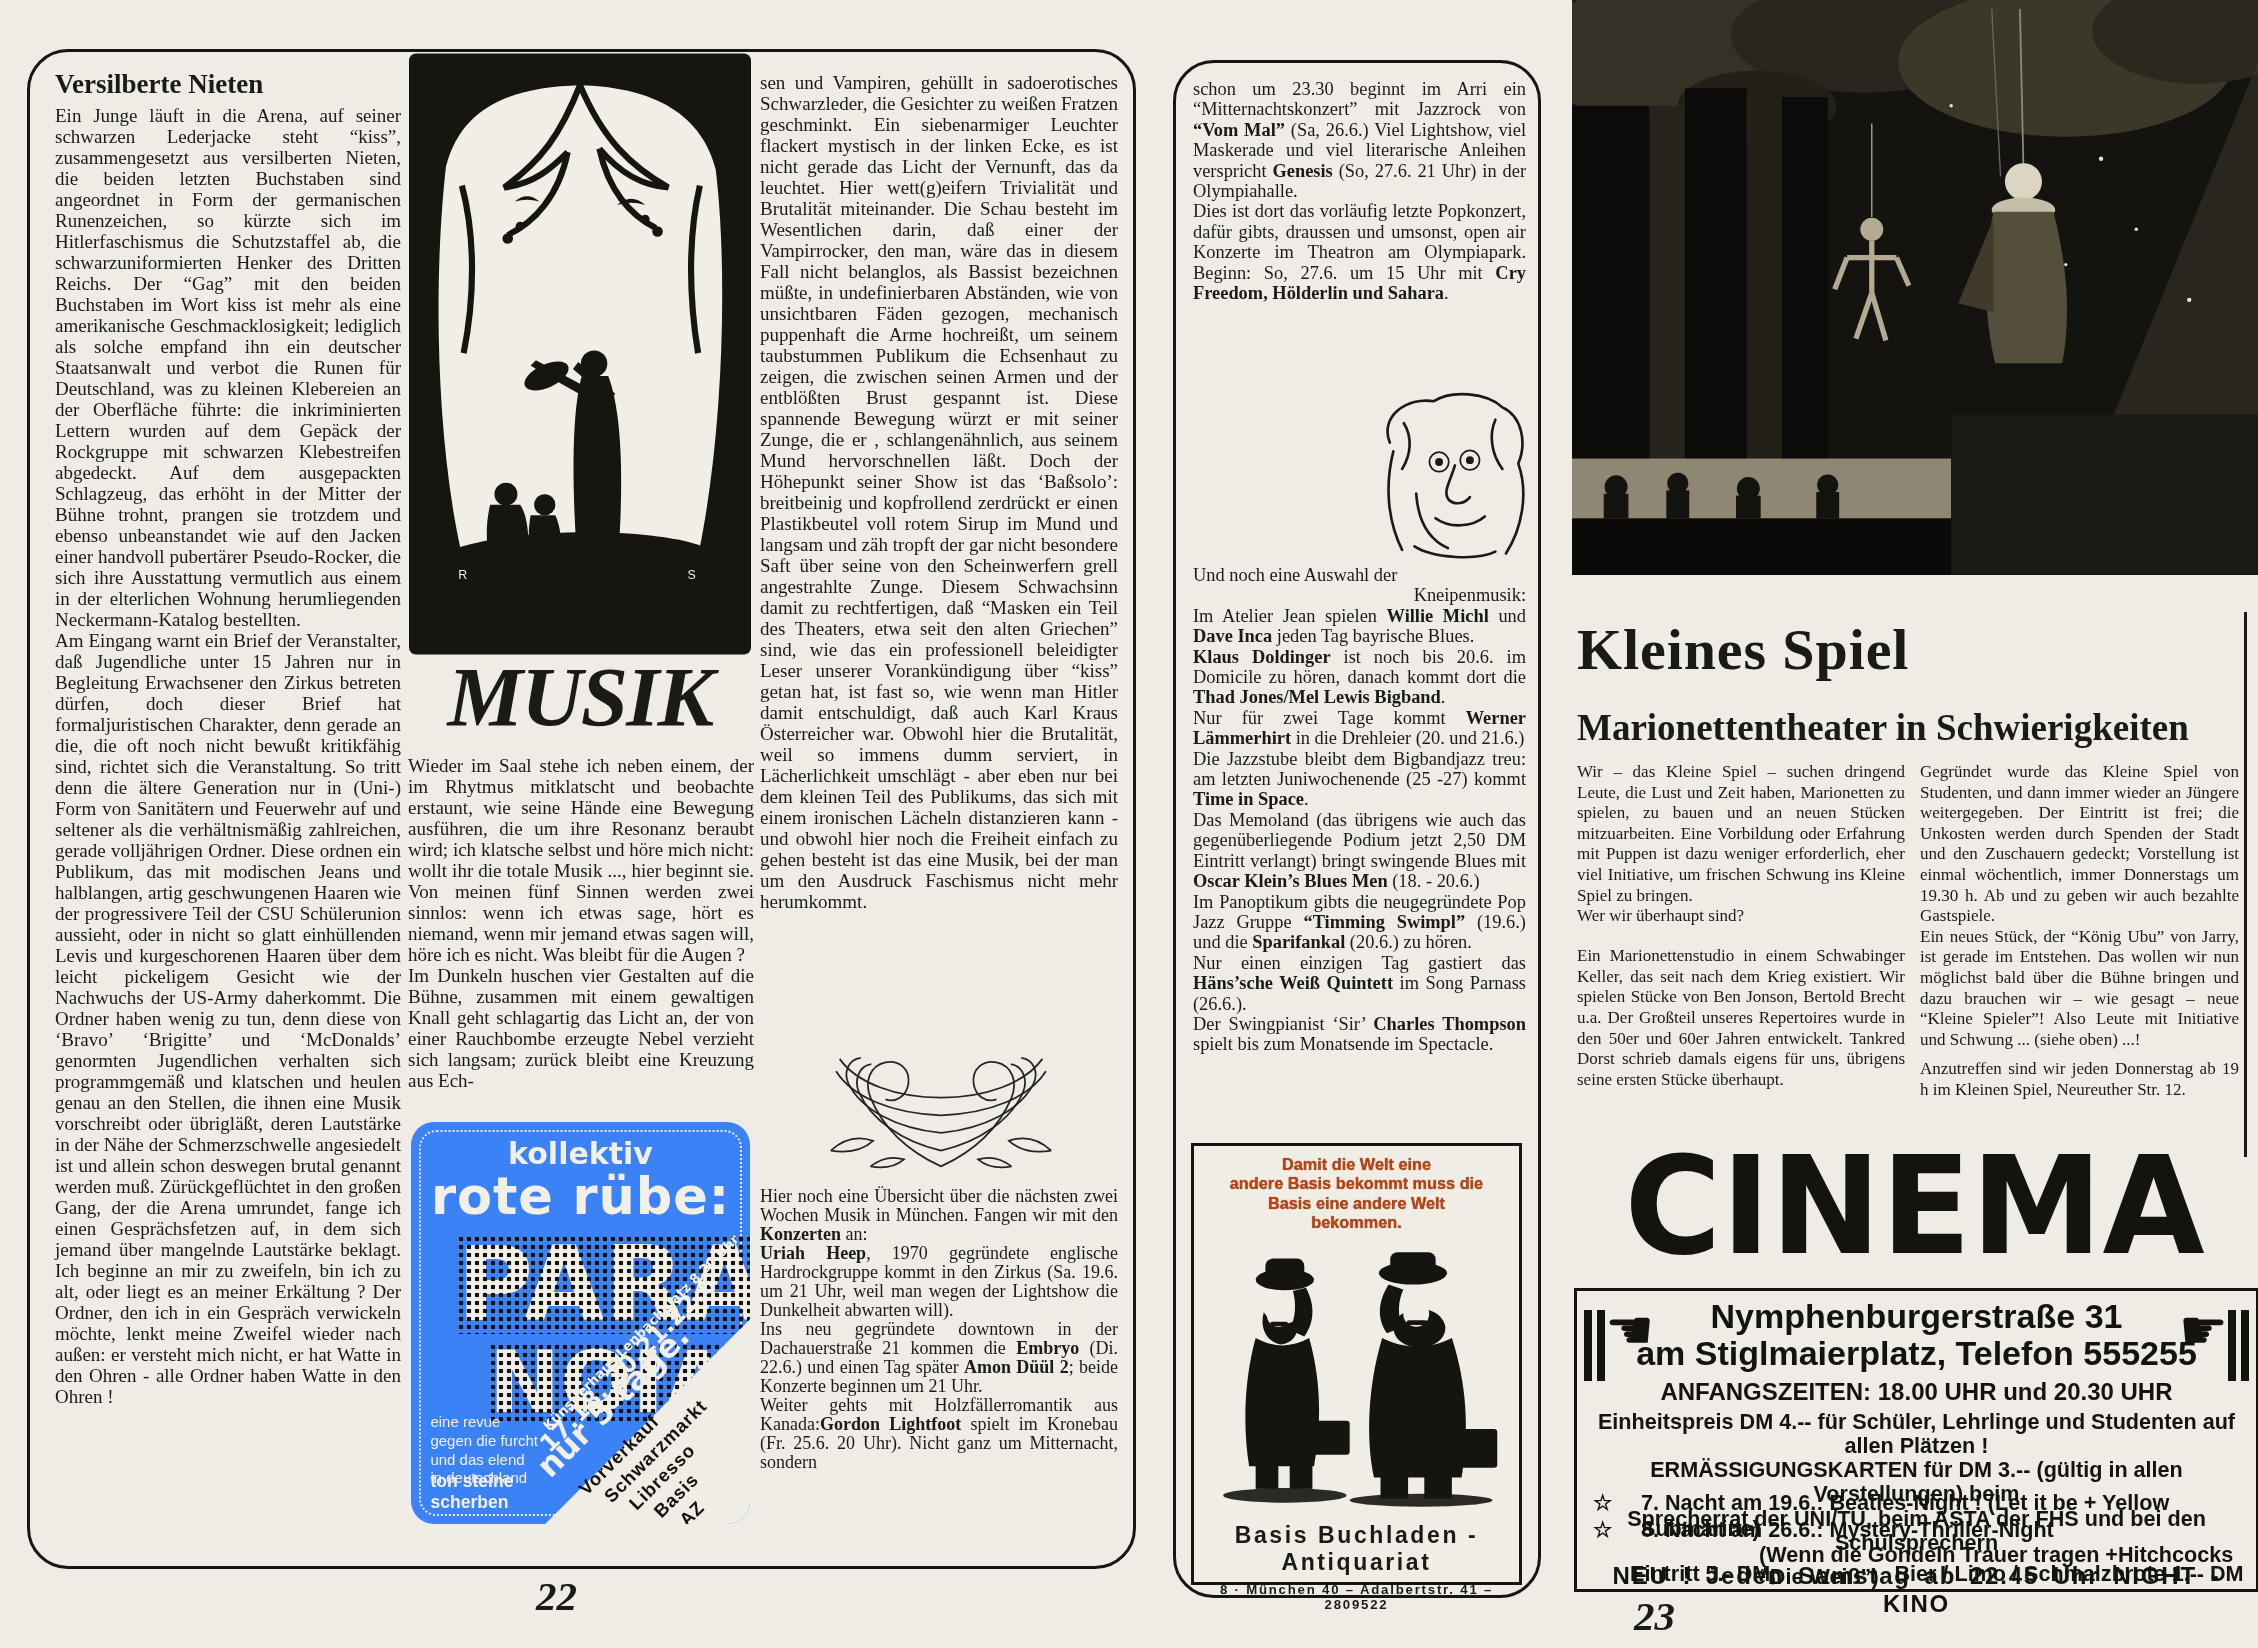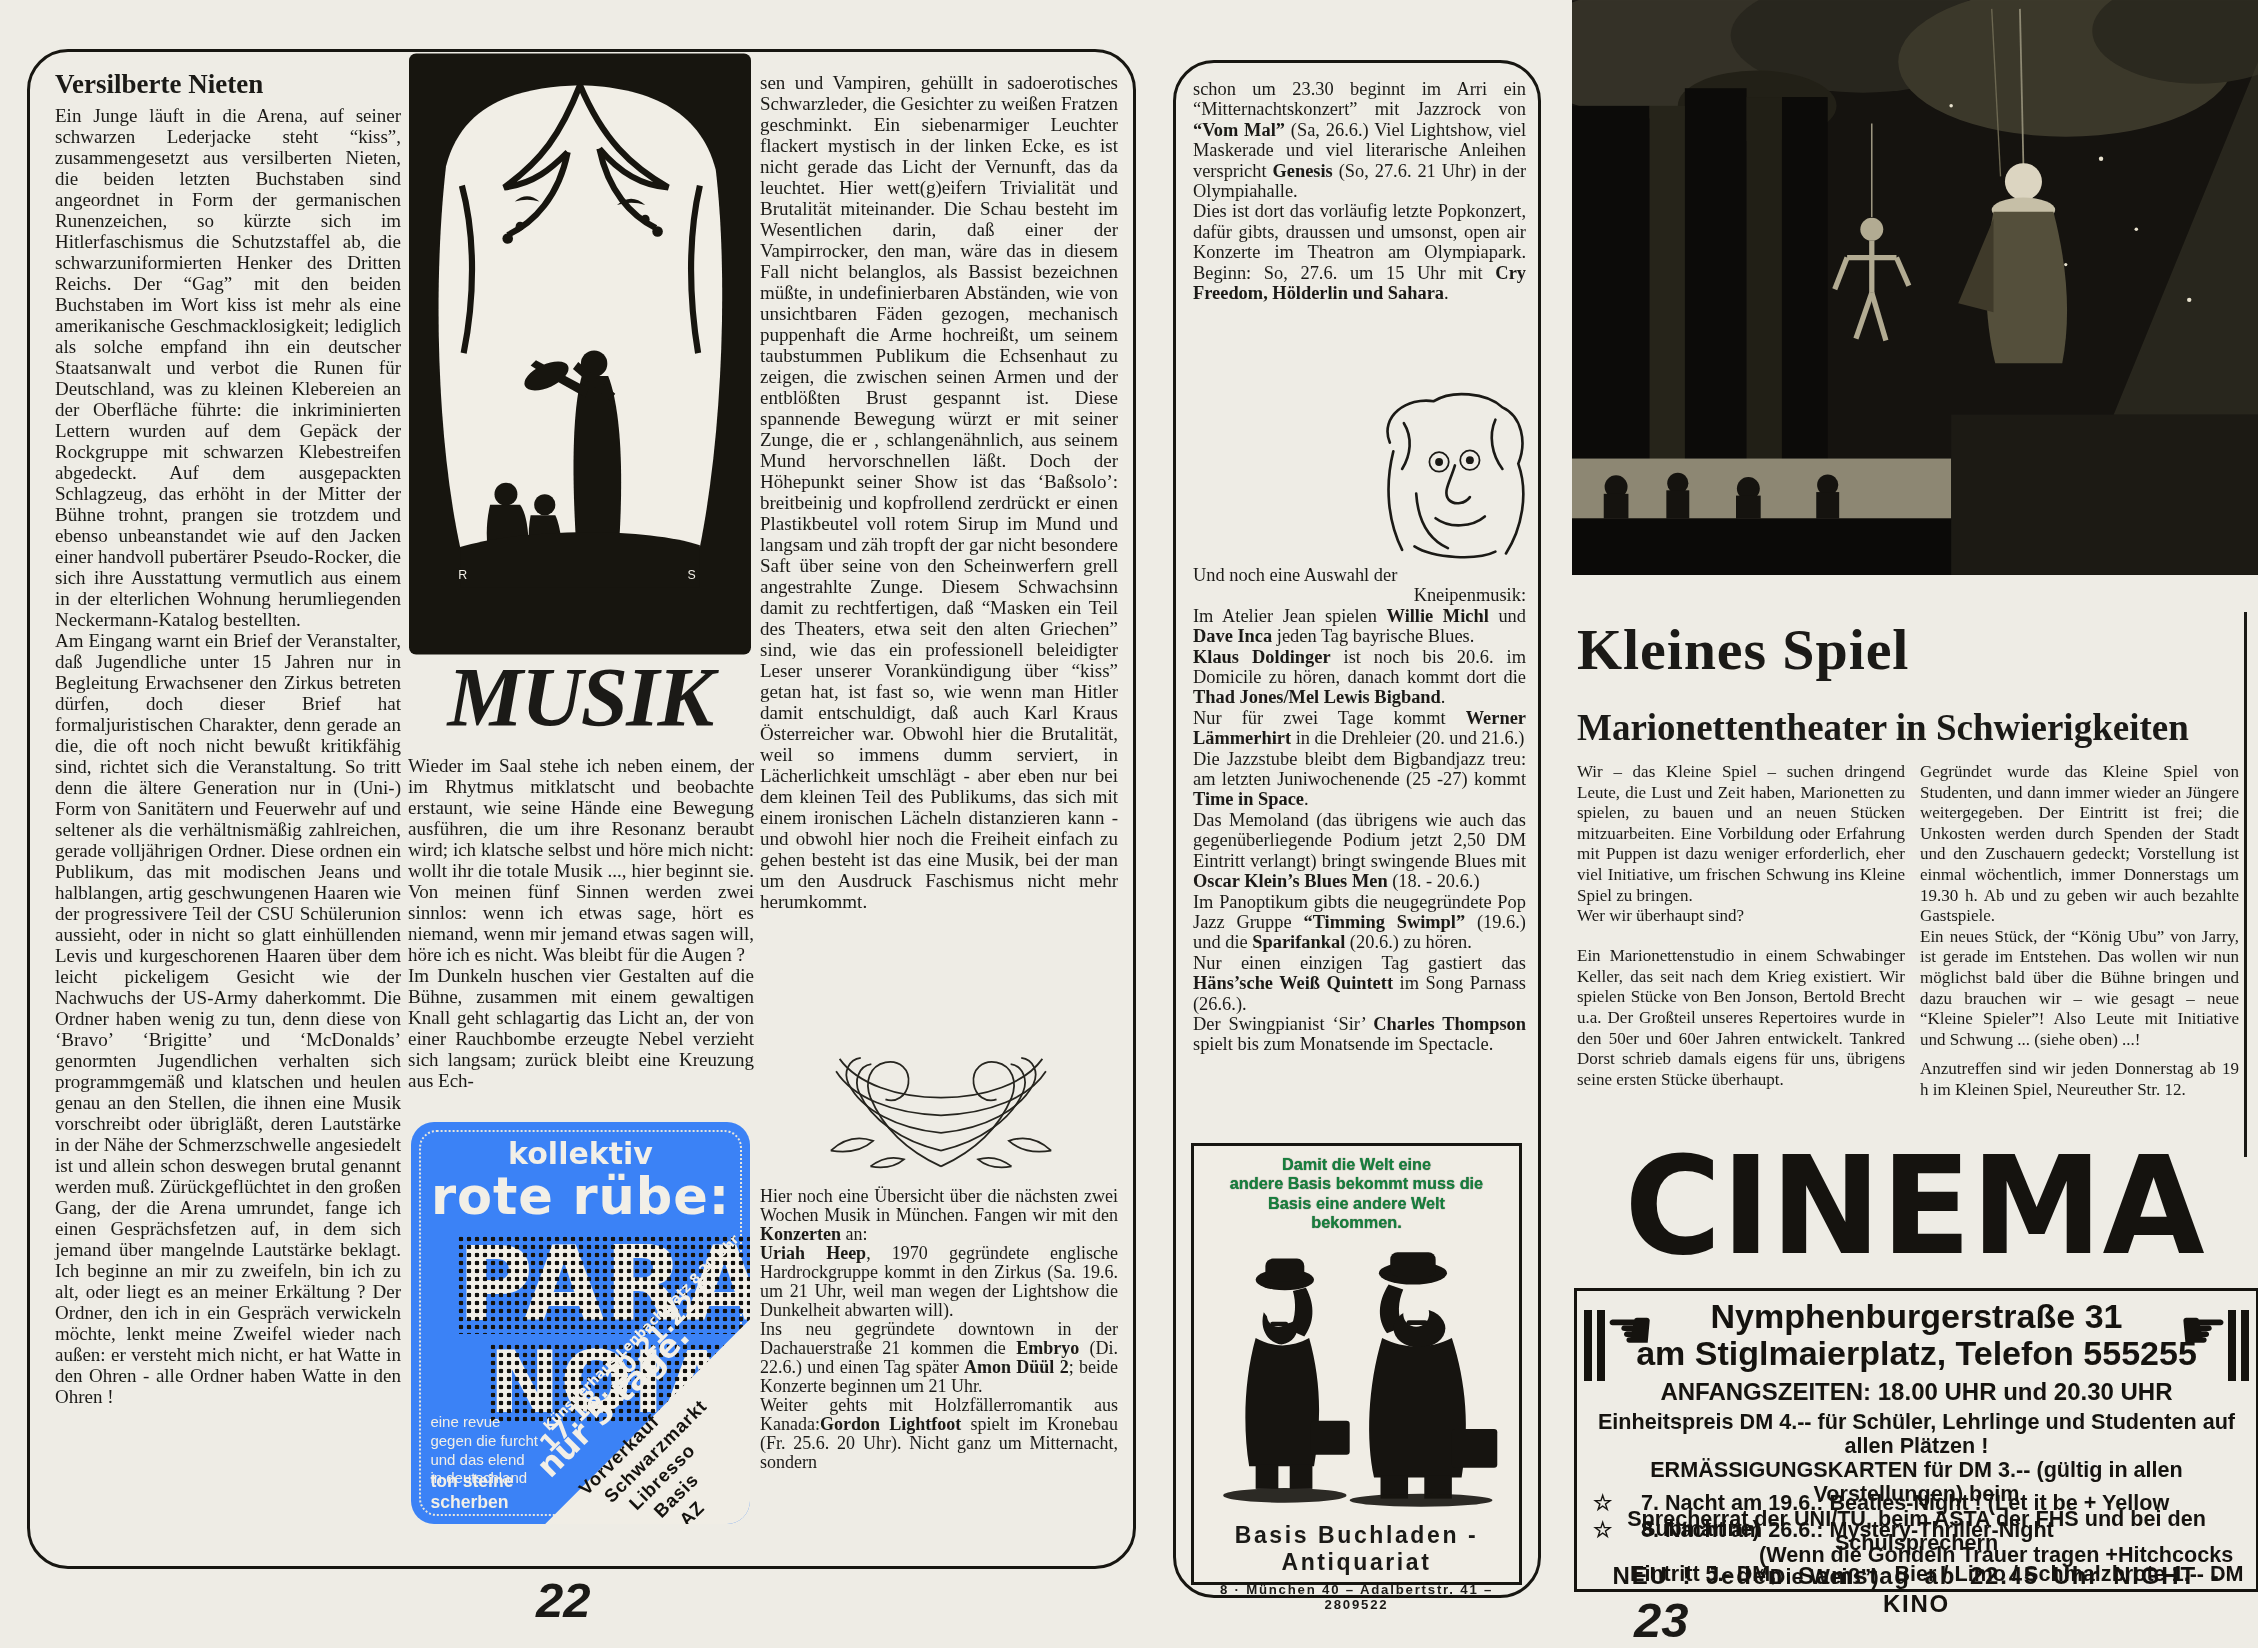--- a/index.html
+++ b/index.html
@@ -26,37 +26,37 @@
   .rr-name{font-family:"DejaVu Sans",sans-serif;font-weight:900;font-size:51px;text-align:center;line-height:1;letter-spacing:0.9px;}
   .dotword{position:relative;display:inline-block;font-family:"DejaVu Sans",sans-serif;font-weight:900;color:#f2efe7;line-height:.95;}
   .dotword .dots{position:absolute;inset:0;background-image:radial-gradient(circle,#14120e 2.1px,transparent 2.6px);background-size:8px 8px;}
   .rr-small{font-family:"Liberation Sans",sans-serif;font-size:15px;line-height:1.25;}
   .rr-band{font-family:"Liberation Sans",sans-serif;font-weight:bold;font-size:17.6px;line-height:1.2;}
   .rr-diag{transform:rotate(-45deg);transform-origin:center;color:#f2efe7;font-family:"DejaVu Sans",sans-serif;font-weight:900;text-align:center;}
   .rr-corner{position:absolute;width:547px;height:185px;background:#f0ede5;transform:rotate(-45deg);}
   .rr-presale{font-family:"Liberation Sans",sans-serif;font-weight:bold;color:#14120e;font-size:18.5px;line-height:1.25;letter-spacing:0.9px;}
   
   .basis{border:3.5px solid #171611;background:#f0ede5;}
-  .basis-slogan{font-family:"Liberation Sans",sans-serif;font-weight:bold;font-size:16.3px;line-height:1.2;text-align:center;color:#15803d;text-shadow:0 0 1.1px #4a463c;}
+  .basis-slogan{font-family:"Liberation Sans",sans-serif;font-weight:bold;font-size:16.3px;line-height:1.2;text-align:center;color:#c2410c;text-shadow:0 0 1.1px #4a463c;}
   .basis-name{font-family:"Liberation Sans",sans-serif;font-weight:bold;font-size:23px;letter-spacing:2.6px;text-align:center;}
   .basis-addr{font-family:"Liberation Sans",sans-serif;font-weight:bold;font-size:13.2px;letter-spacing:1.8px;text-align:center;}
   
   .ks-title{font-size:58px;font-weight:bold;letter-spacing:0.9px;}
   .ks-sub{font-size:37px;font-weight:bold;}
   
   .cine-logo{font-family:"DejaVu Sans",sans-serif;font-weight:900;font-size:132px;line-height:1;text-align:center;letter-spacing:0px;color:#15130f;transform:scaleY(1.02);}
   .cinebox{border:3.5px solid #15130f;background:transparent;font-family:"Liberation Sans",sans-serif;color:#15130f;}
   .cine-addr{font-weight:bold;font-size:34px;text-align:center;line-height:1.08;}
   .cine-times{font-weight:bold;font-size:24px;text-align:center;}
   .cine-line{font-weight:bold;font-size:21.6px;text-align:center;line-height:1.12;}
   .cine-neu{font-weight:bold;font-size:24px;text-align:center;letter-spacing:1.8px;word-spacing:5.3px;}
   .cine-night{font-weight:bold;font-size:21.6px;}
   .hand{font-size:55px;line-height:1;}
   .bars{display:inline-block;width:21px;height:71px;vertical-align:middle;background:linear-gradient(90deg,#15130f 0 8px,transparent 8px 13.2px,#15130f 13.2px 21px);}
-  .pagenum{font-weight:bold;font-style:italic;font-size:49px;font-family:Liberation Sans, sans-serif;}
+  .pagenum{font-weight:bold;font-style:italic;font-size:41px;font-family:Liberation Serif, serif;}
   b{font-weight:bold;}
 </style>
 </head>
 <body>
 
 <div class="pagebox" style="left:26.5px;top:49px;width:1103px;height:1514px;"></div>
 
 <div class="abs" style="left:55px;top:69px;width:346px;">
   <h1 class="art">Versilberte Nieten</h1>
   <p class="body">Ein Junge läuft in die Arena, auf seiner schwarzen Lederjacke steht “kiss”, zusammengesetzt aus versilberten Nieten, die beiden letzten Buchstaben sind angeordnet in Form der germanischen Runenzeichen, so kürzte sich im Hitlerfaschismus die Schutzstaffel ab, die schwarzuniformierten Henker des Dritten Reichs. Der “Gag” mit den beiden Buchstaben im Wort kiss ist mehr als eine amerikanische Geschmacklosigkeit; lediglich als solche empfand ihn ein deutscher Staatsanwalt und verbot die Runen für Deutschland, was zu kleinen Klebereien an der Oberfläche führte: die inkriminierten Lettern wurden auf dem Gepäck der Rockgruppe mit schwarzen Klebestreifen abgedeckt. Auf dem ausgepackten Schlagzeug, das erhöht in der Mitter der Bühne trohnt, prangen sie trotzdem und ebenso unbeanstandet wie auf den Jacken einer handvoll pubertärer Pseudo-Rocker, die sich ihre Ausstattung vermutlich aus einem in der elterlichen Wohnung herumliegenden Neckermann-Katalog bestellten.</p>

